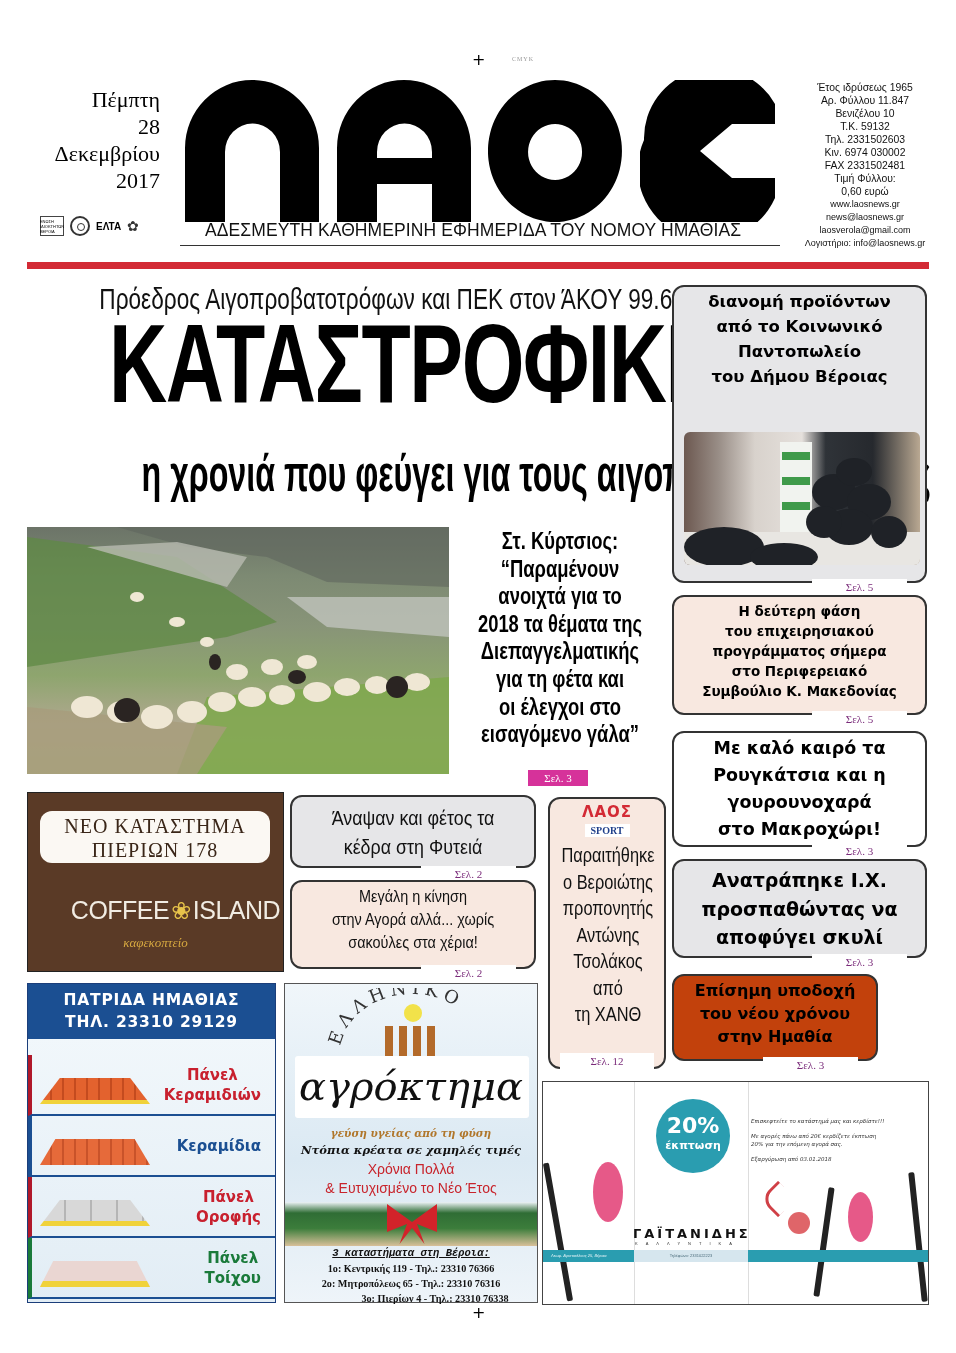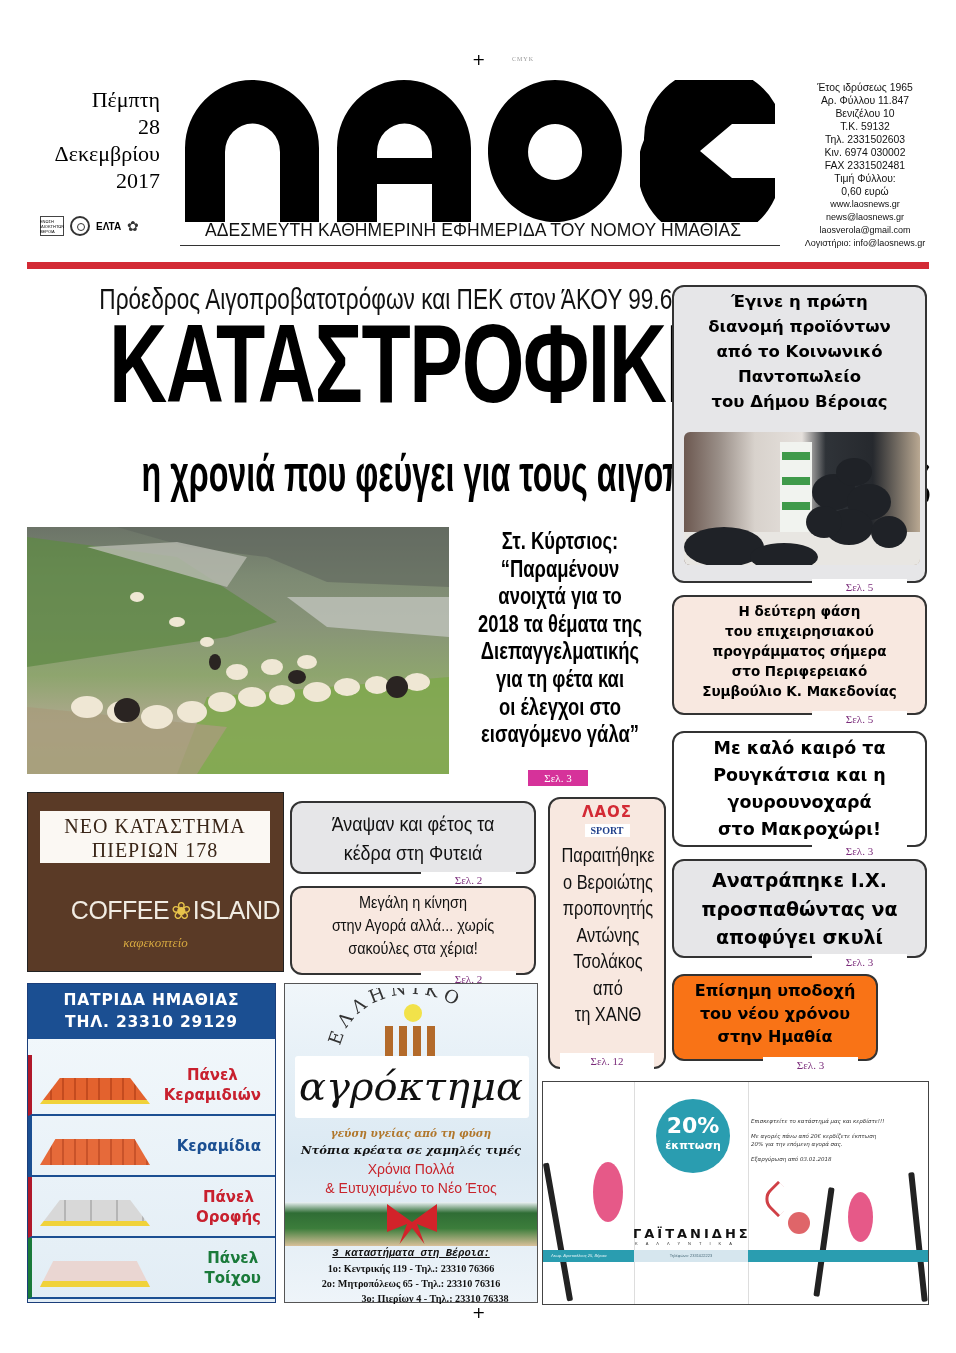--- a/index.html
+++ b/index.html
@@ -57,41 +57,41 @@
 
   .box2 { left: 672px; top: 595px; width: 255px; height: 120px; background: #f8e8e0; }
   .box2 .rbox-text { font-size: 13.5px; line-height: 20px; margin-top: 4px; }
 
   .box3 { left: 672px; top: 731px; width: 255px; height: 116px; background: #ffffff; }
   .box3 .rbox-text { font-size: 17.5px; line-height: 27px; margin-top: 2px; }
 
   .box4 { left: 672px; top: 859px; width: 255px; height: 99px; background: #e6e6e8; }
   .box4 .rbox-text { font-size: 19px; line-height: 28.5px; margin-top: 5px; }
 
-  .box5 { left: 672px; top: 974px; width: 206px; height: 87px; background: #f97316; }
+  .box5 { left: 672px; top: 974px; width: 206px; height: 87px; background: #c2410c; }
   .box5 .rbox-text { font-size: 16px; line-height: 23px; margin-top: 3px; }
 
   
-  .mbox { position: absolute; border: 2px solid #333; border-radius: 12px; text-align: center; color: #111; margin-top: 6px; }
+  .mbox { position: absolute; border: 2px solid #333; border-radius: 12px; text-align: center; color: #111; }
   .mbox .rbox-text { font-family: "Liberation Sans", sans-serif; transform: scaleX(0.85); transform-origin: center top; }
   .mbox1 { left: 290px; top: 795px; width: 246px; height: 73px; background: #e6e6e8; }
   .mbox1 .rbox-text { font-size: 21px; line-height: 29px; margin-top: 6px; width: 290px; margin-left: -24px; }
   .mbox2 { left: 290px; top: 880px; width: 246px; height: 89px; background: #f8e8e0; }
   .mbox2 .rbox-text { font-size: 17px; line-height: 23px; margin-top: 3px; width: 290px; margin-left: -24px; }
 
   
   .sport-box { left: 548px; top: 797px; width: 118px; height: 272px; background: #f8e8e0; border: 2px solid #333; border-radius: 12px; text-align: center; }
   .sport-logo { margin-top: 5px; font-family: "DejaVu Sans", sans-serif; font-weight: bold; color: #d32a35; font-size: 15px; letter-spacing: 1px; line-height: 16px; }
   .sport-label { display: inline-block; font-family: "Liberation Serif", serif; font-weight: bold; font-size: 10px; color: #1f3f8a; background: #fff; padding: 0 6px; line-height: 13px; margin-top: 1px; }
   .sport-text { font-size: 21px; line-height: 26.5px; margin-top: 4px; transform: scaleX(0.78); transform-origin: center top; width: 150px; margin-left: -17px; color: #111; }
   .sport-page { position: absolute; left: 10px; bottom: -2px; width: 94px; height: 16px; background: #fff; font-family: "Liberation Serif", serif; font-size: 11px; color: #7a2b7a; line-height: 16px; }
 
   
   .coffee-ad { left: 27px; top: 792px; width: 257px; height: 180px; background: #5a3a26; border: 1px solid #222; }
-  .coffee-plate { position: absolute; left: 12px; top: 18px; width: 230px; height: 52px; background: #fbf8f3; border-radius: 0; text-align: center; font-family: "Liberation Serif", serif; color: #3a2618; font-size: 20px; line-height: 24px; padding-top: 3px; letter-spacing: 1px; }
+  .coffee-plate { position: absolute; left: 12px; top: 18px; width: 230px; height: 52px; background: #fbf8f3; border-radius: 12px; text-align: center; font-family: "Liberation Serif", serif; color: #3a2618; font-size: 20px; line-height: 24px; padding-top: 3px; letter-spacing: 1px; }
   .coffee-brand { position: absolute; left: 0; top: 103px; width: 100%; text-align: center; color: #f1ece3; font-size: 25px; letter-spacing: -0.5px; white-space: nowrap; padding-left: 40px; }
   .coffee-brand .flower { color: #e8c44a; font-size: 24px; margin: 0 2px; }
   .coffee-sub { position: absolute; left: 0; top: 142px; width: 100%; text-align: center; color: #d7a940; font-family: "Liberation Serif", serif; font-style: italic; font-size: 13px; }
 
   
   .patrida-ad { left: 27px; top: 983px; width: 249px; height: 320px; border: 1px solid #1b3e7a; background: linear-gradient(180deg, #f4f9fc 0%, #e2edf5 100%); }
   .patrida-head { height: 55px; background: #1b4f92; color: #fff; text-align: center; font-family: "DejaVu Sans", sans-serif; font-weight: bold; font-size: 15.5px; line-height: 22px; padding-top: 5px; letter-spacing: 0.8px; }
   .patrida-row { position: relative; height: 61px; border-bottom: 2px solid #1b4f92; border-left: 4px solid #b0182a; }
   .patrida-row.blue { border-left-color: #1b4f92; }
   .patrida-row.green { border-left-color: #1a7a3a; }
@@ -240,21 +240,20 @@
     <div>Διεπαγγελματικής</div>
     <div>για τη φέτα και</div>
     <div>οι έλεγχοι στο</div>
     <div>εισαγόμενο γάλα”</div>
   </div>
 </div>
 <div class="abs page-tag-pink">Σελ. 3</div>
 
 <div class="rbox box1">
   <div class="rbox-text">
-    <div>Έγινε η πρώτη</div>
     <div>διανομή προϊόντων</div>
     <div>από το Κοινωνικό</div>
     <div>Παντοπωλείο</div>
     <div>του Δήμου Βέροιας</div>
   </div>
   <div class="box1-photo" title="Σακούλες με προϊόντα στο Κοινωνικό Παντοπωλείο">
     <svg width="236" height="133" viewBox="0 0 236 133">
       <rect x="96" y="10" width="32" height="90" fill="#f1f3ef"></rect>
       <rect x="98" y="20" width="28" height="8" fill="#3f9a4a"></rect>
       <rect x="98" y="45" width="28" height="8" fill="#3f9a4a"></rect>

